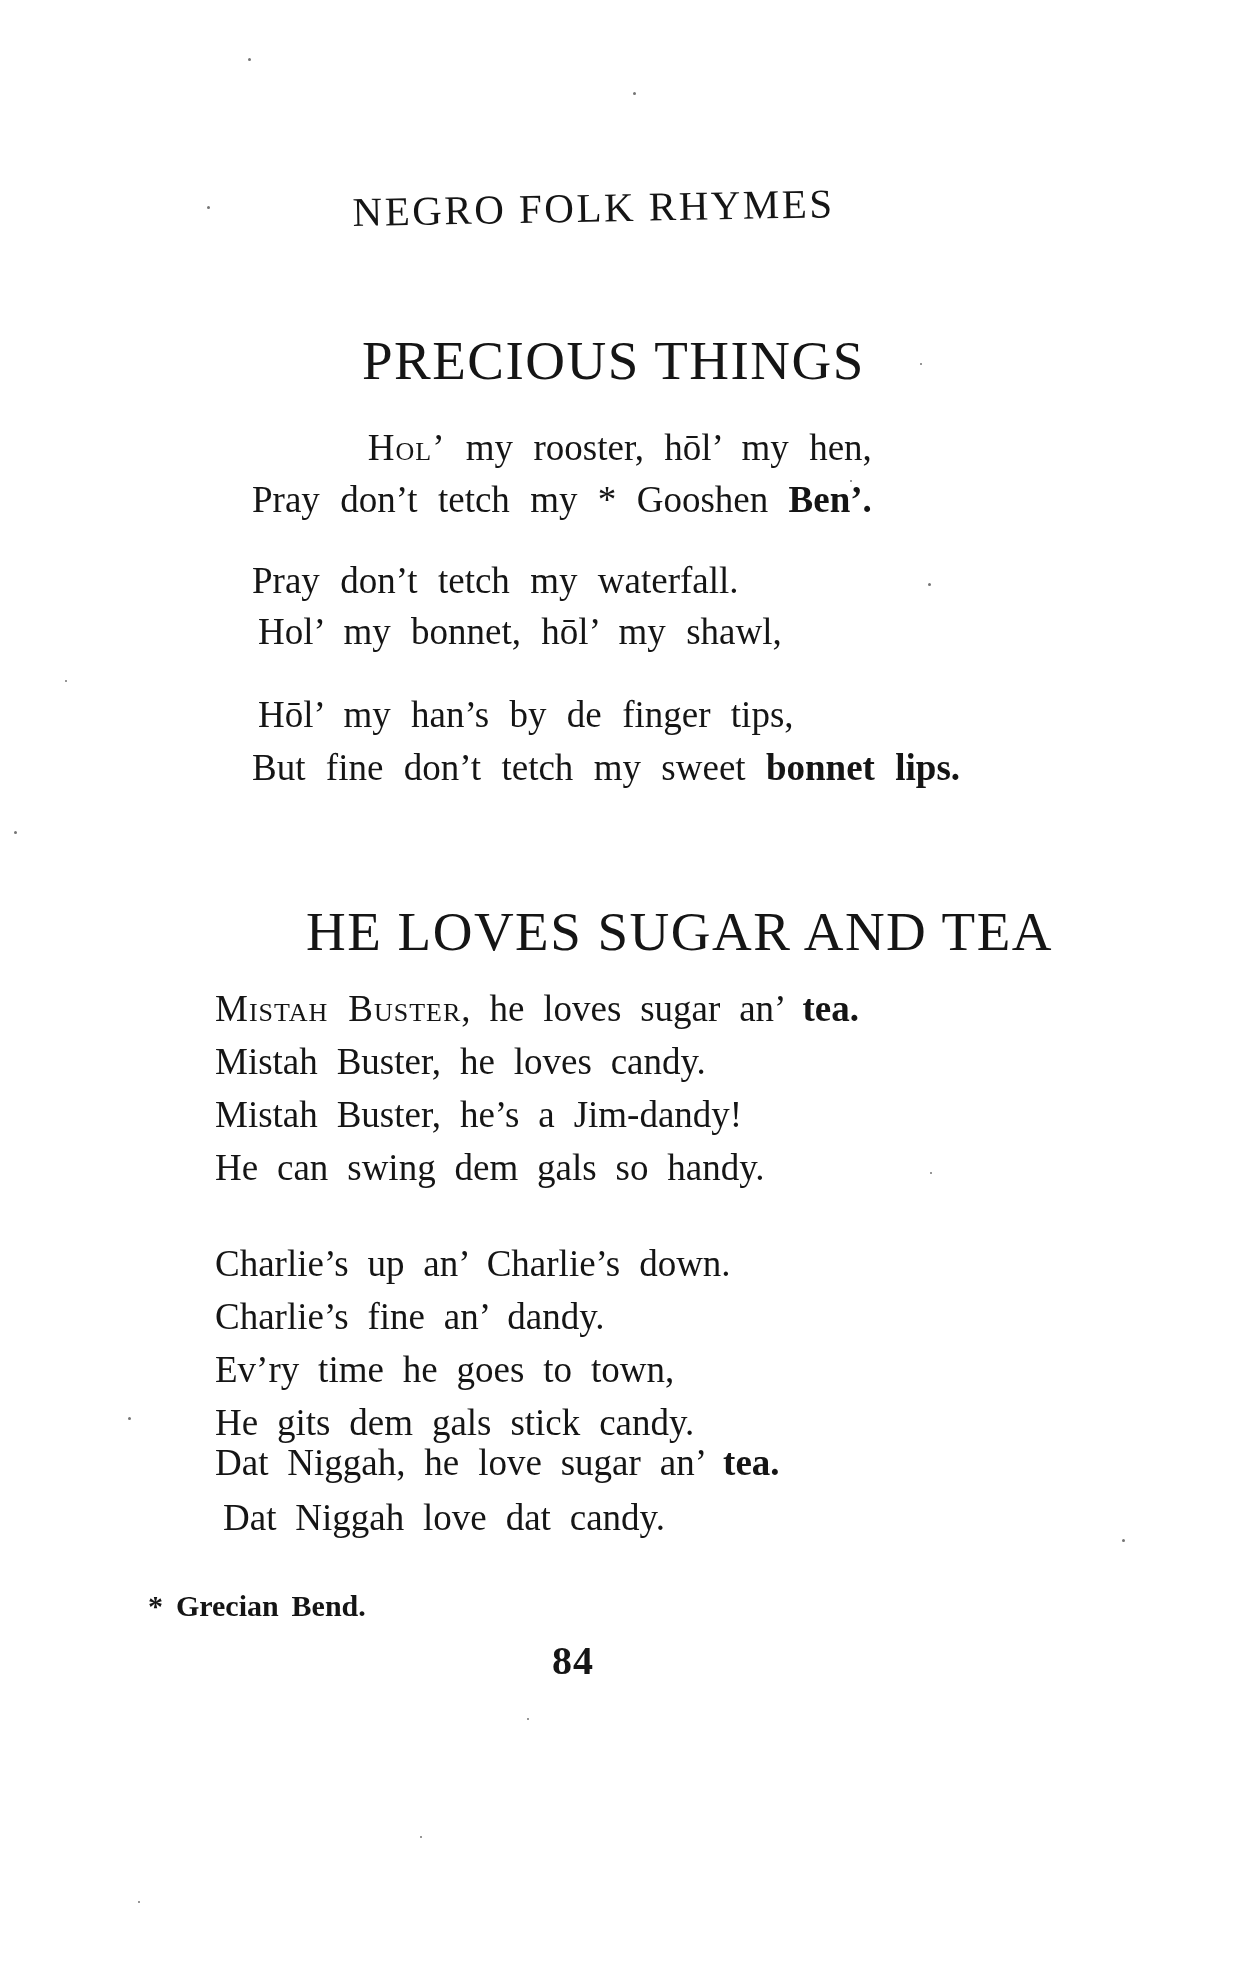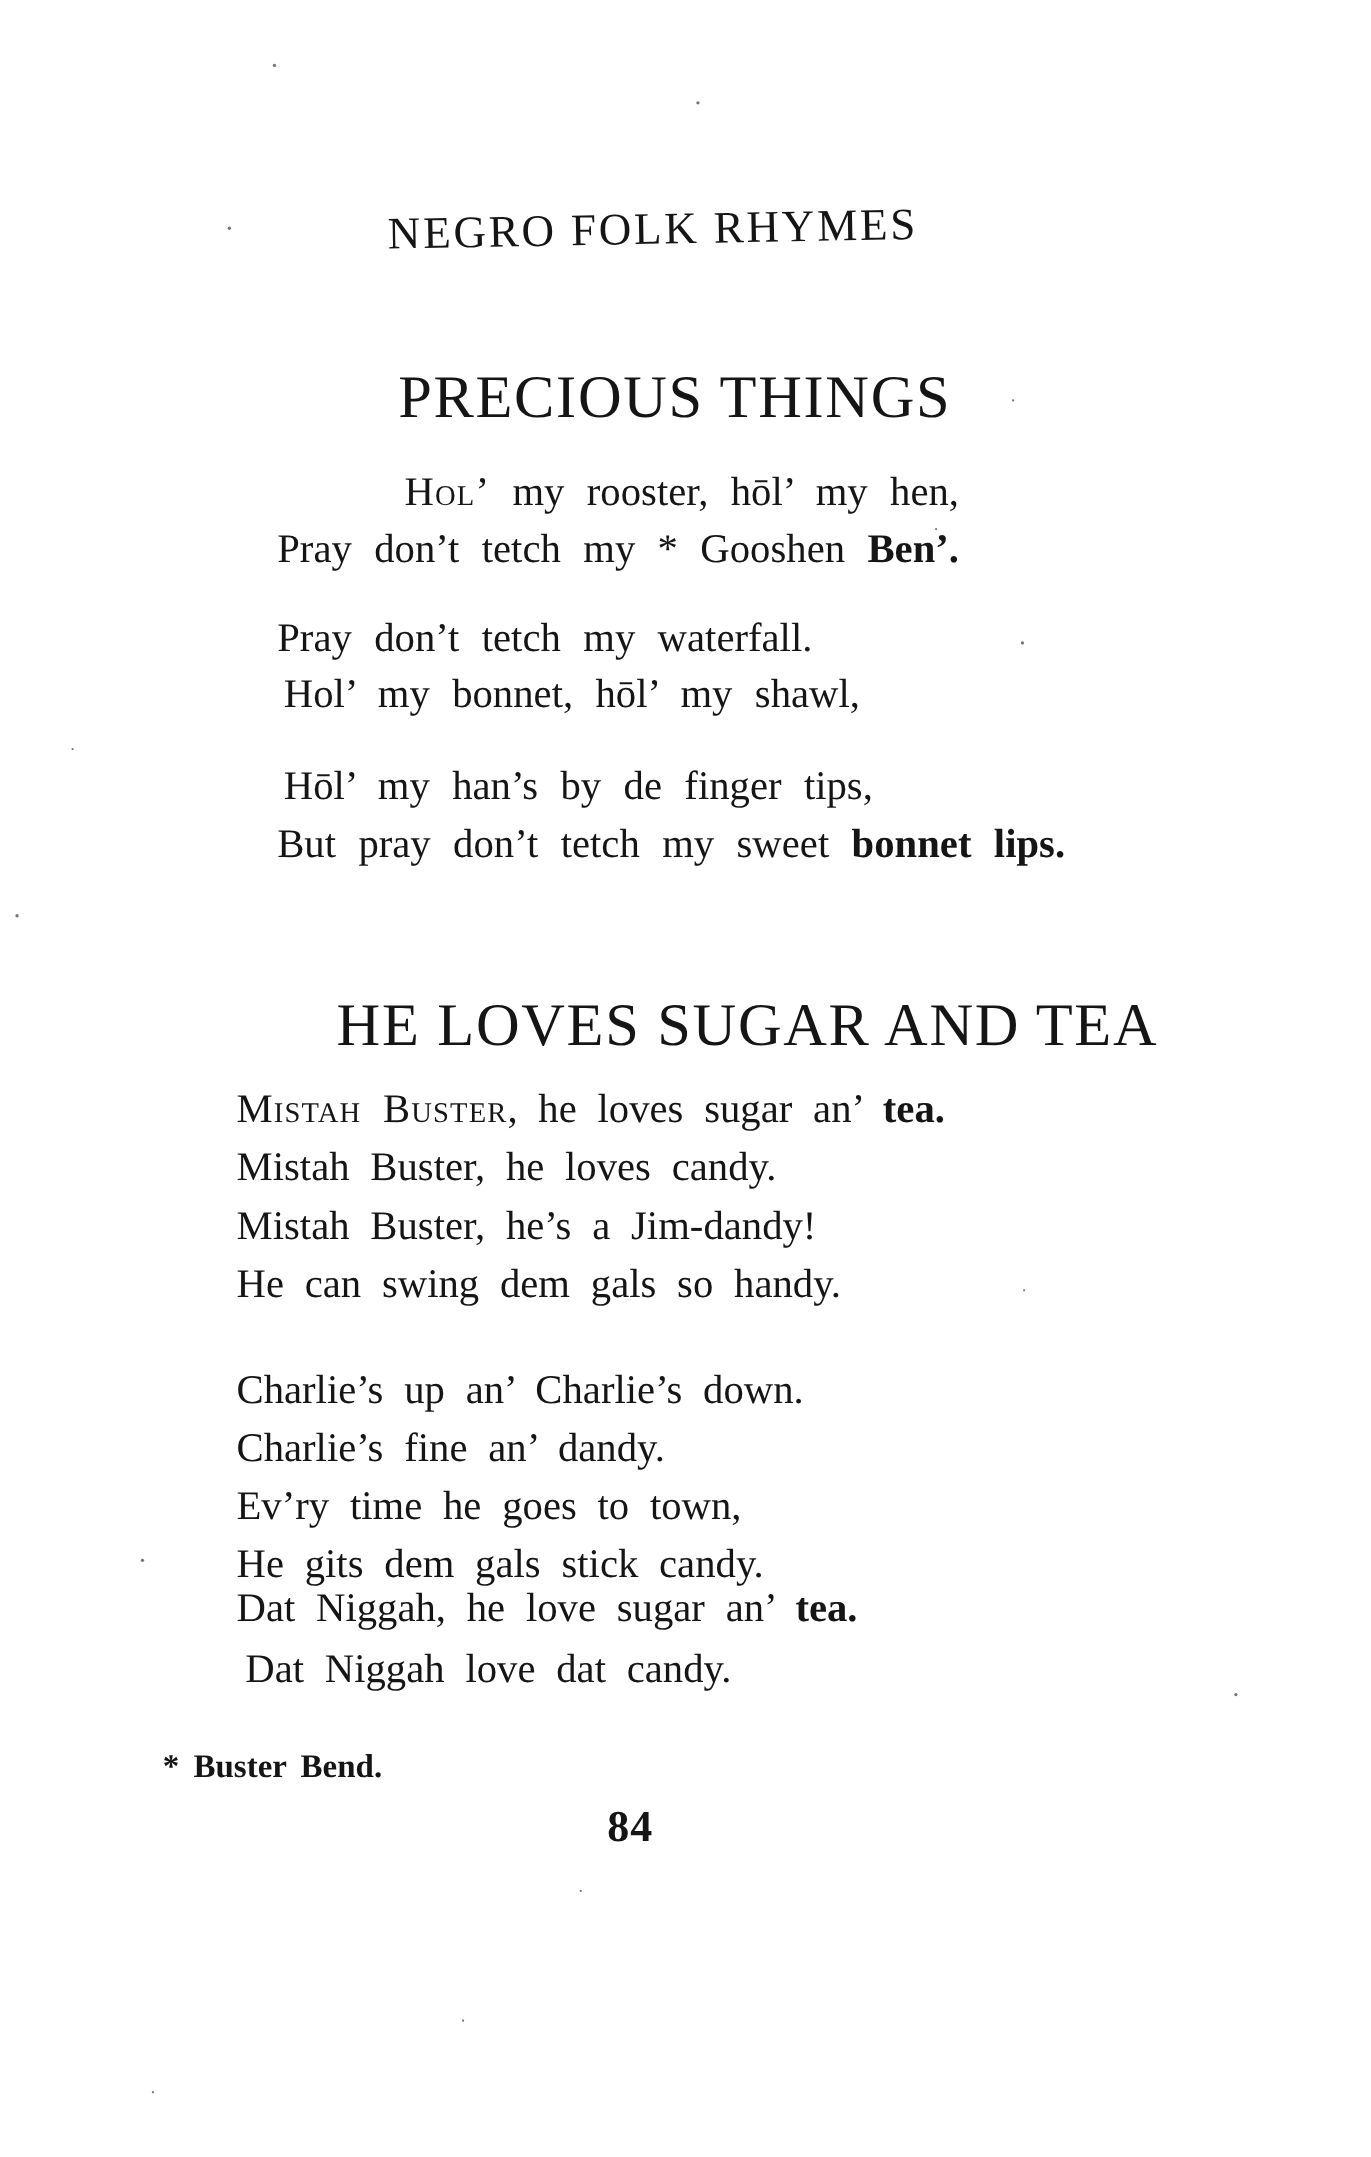--- a/index.html
+++ b/index.html
@@ -71,21 +71,21 @@
     <span class="line"><span>Pray don’t tetch my * Gooshen </span><span class="b">Ben’.</span></span>
   </div>
 
   <div class="stanza p1 s2">
     <span class="line"><span>Pray don’t tetch my waterfall.</span></span>
     <span class="line ind6"><span>Hol’ my bonnet, hōl’ my shawl,</span></span>
   </div>
 
   <div class="stanza p1 s3">
     <span class="line ind6"><span>Hōl’ my han’s by de finger tips,</span></span>
-    <span class="line"><span>But pray don’t tetch my sweet </span><span class="b">bonnet lips.</span></span>
+    <span class="line"><span>But fine don’t tetch my sweet </span><span class="b">bonnet lips.</span></span>
   </div>
 
   <div class="poem-title t2">HE LOVES SUGAR AND TEA</div>
 
   <div class="stanza p2 s4">
     <span class="line"><span class="sc">Mistah Buster</span><span>, he loves sugar an’ </span><span class="b">tea.</span></span>
     <span class="line"><span>Mistah Buster, he loves candy.</span></span>
     <span class="line"><span>Mistah Buster, he’s a Jim-dandy!</span></span>
     <span class="line"><span>He can swing dem gals so handy.</span></span>
   </div>
@@ -95,21 +95,21 @@
     <span class="line"><span>Charlie’s fine an’ dandy.</span></span>
     <span class="line"><span>Ev’ry time he goes to town,</span></span>
     <span class="line"><span>He gits dem gals stick candy.</span></span>
   </div>
 
   <div class="stanza p2 s6">
     <span class="line"><span>Dat Niggah, he love sugar an’ </span><span class="b">tea.</span></span>
     <span class="line ind8"><span>Dat Niggah love dat candy.</span></span>
   </div>
 
-  <div class="footnote">* Buster Bend.</div>
+  <div class="footnote">* Grecian Bend.</div>
 
   <div class="page-number">84</div>
 
   <div class="speck" style="left:248px;top:58px;width:3px;height:3px;"></div>
   <div class="speck" style="left:633px;top:92px;width:3px;height:3px;"></div>
   <div class="speck" style="left:207px;top:206px;width:3px;height:3px;"></div>
   <div class="speck" style="left:920px;top:363px;width:2px;height:2px;"></div>
   <div class="speck" style="left:850px;top:480px;width:2px;height:2px;"></div>
   <div class="speck" style="left:928px;top:583px;width:3px;height:3px;"></div>
   <div class="speck" style="left:65px;top:680px;width:2px;height:2px;"></div>

